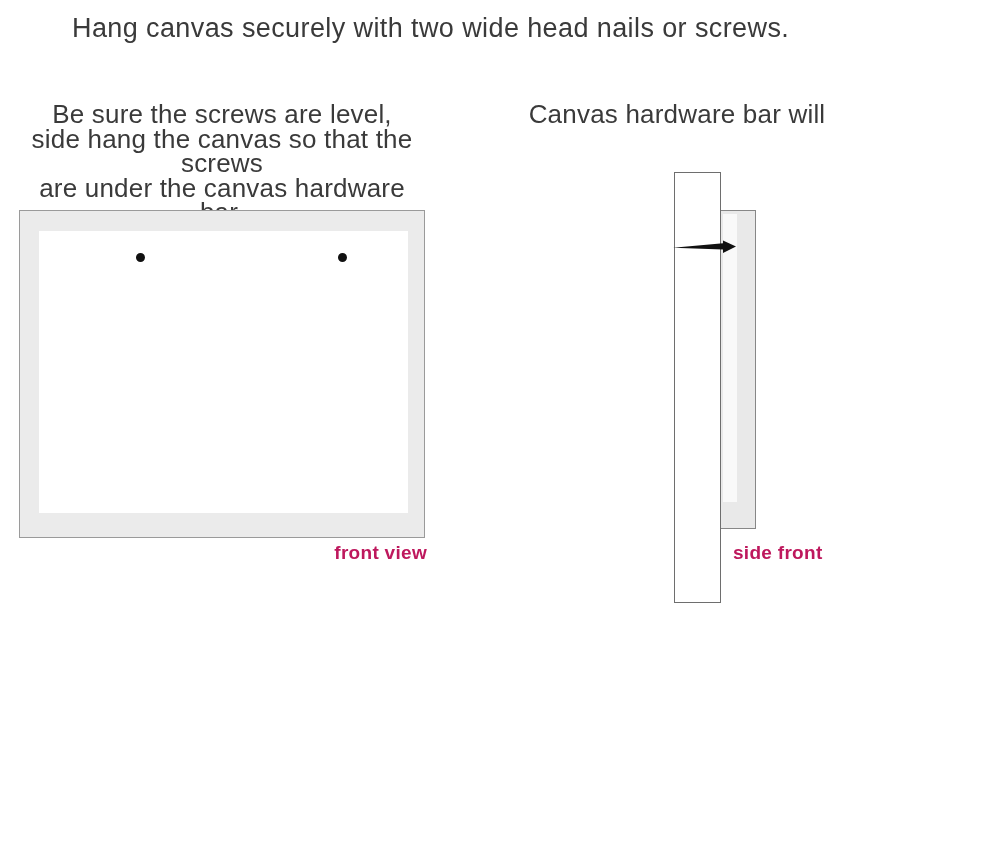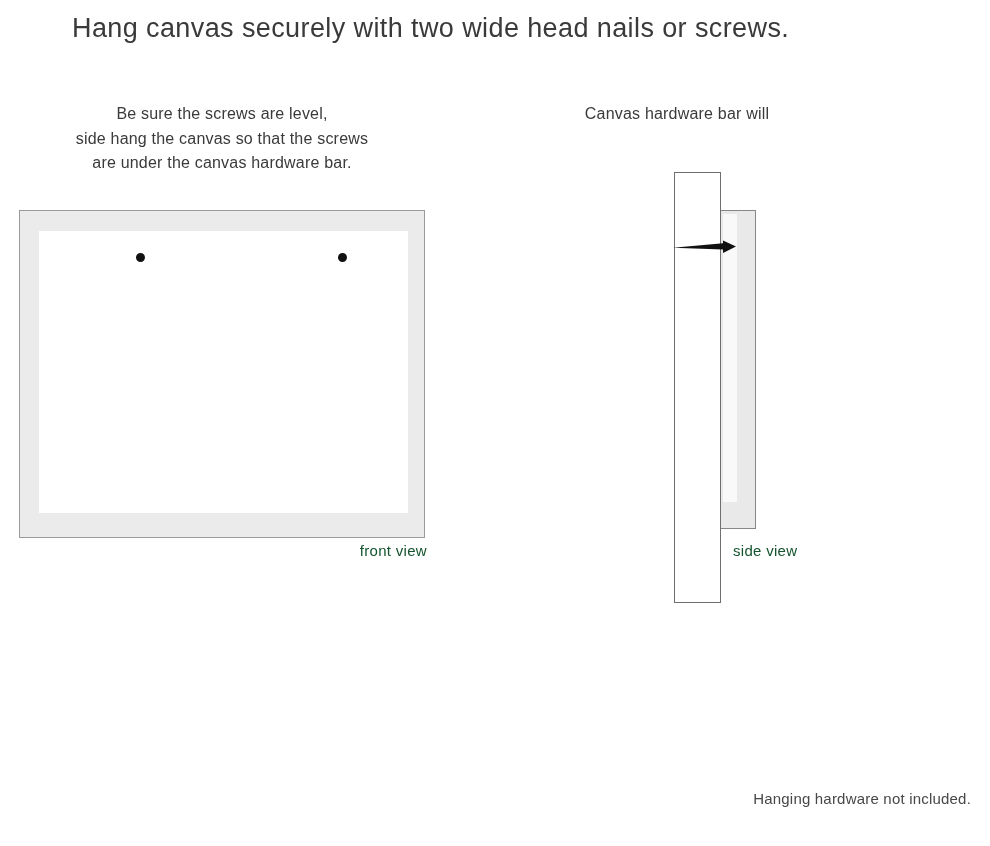--- a/index.html
+++ b/index.html
@@ -22,21 +22,21 @@
     top: 13px;
     font-size: 27px;
     font-weight: 300;
     letter-spacing: 0.4px;
     color: #3a3a3a;
     white-space: nowrap;
   }
   .instr {
     position: absolute;
     text-align: center;
-    font-size: 16px;
+    font-size: 26px;
     font-weight: 300;
     line-height: 24.5px;
     letter-spacing: 0.2px;
     color: #3a3a3a;
   }
   .instr-front { left: 22px;  top: 102px; width: 400px; }
   .instr-side  { left: 527px; top: 102px; width: 300px; }
 
   
   .frame-outer {
@@ -62,24 +62,24 @@
     height: 9px;
     border-radius: 50%;
     background: #111111;
     top: 22px;
   }
   .screw-dot.left  { left: 97px; }
   .screw-dot.right { left: 299px; }
 
   .view-label {
     position: absolute;
-    font-size: 15px;
-    font-weight: 400;
+    font-size: 19px;
+    font-weight: 700;
     letter-spacing: 0.3px;
-    color: #14532d;
+    color: #be185d;
     white-space: nowrap;
   }
   .label-front { left: 331px; top: 542px; width: 96px; text-align: right; }
   .label-side  { left: 733px; top: 542px; }
 
   
   .canvas-side {
     position: absolute;
     left: 720px;
     top: 210px;
@@ -152,19 +152,18 @@
   <div class="view-label label-front">front view</div>
 
   <div class="canvas-side">
     <div class="canvas-side-inner"></div>
   </div>
   <div class="stretcher-bar"></div>
   <svg class="nail" viewBox="0 0 76 24" xmlns="http://www.w3.org/2000/svg">
     <polygon points="5,12.8 55,8.2 55,14.4" fill="#111111"></polygon>
     <polygon points="55,5.5 68,11.5 55,18" fill="#111111"></polygon>
   </svg>
-  <div class="view-label label-side">side view</div>
+  <div class="view-label label-side">side front</div>
 
   <div class="footer-note">
-    <div>Hanging hardware not included.</div>
   </div>
 
 </div>
 
 </body></html>

